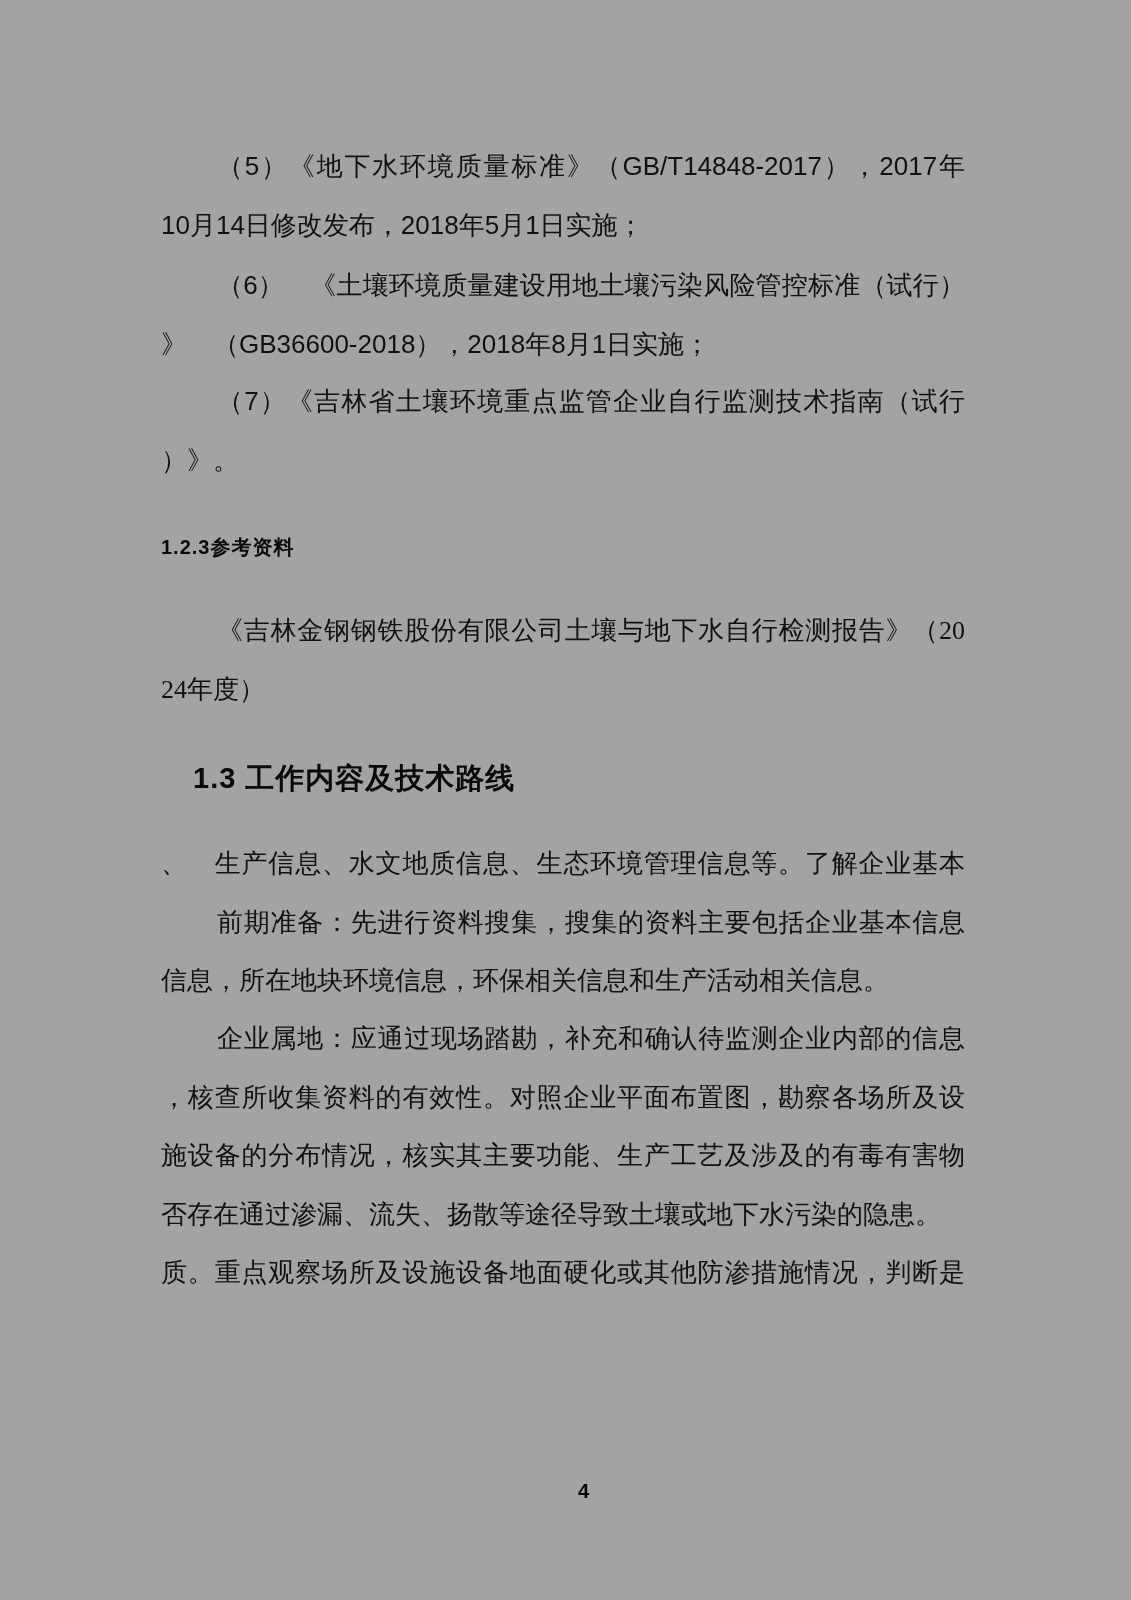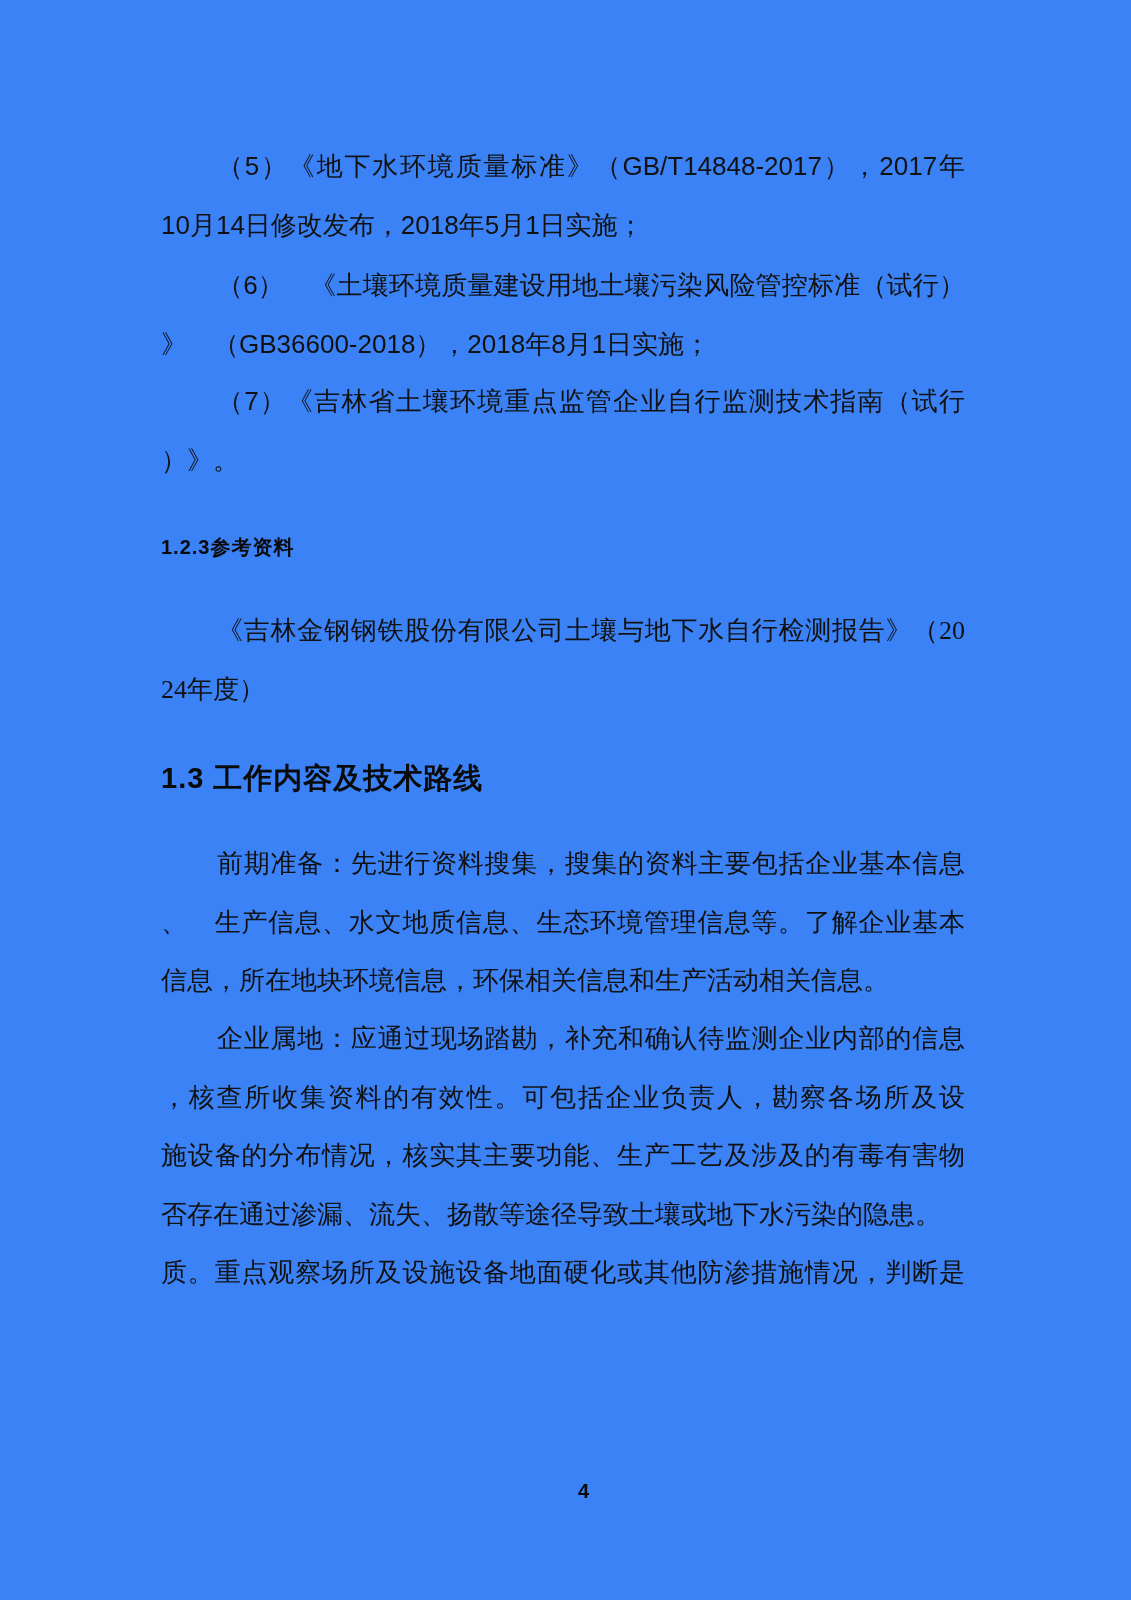--- a/index.html
+++ b/index.html
@@ -4,21 +4,21 @@
 <style>
   html, body {
     margin: 0;
     padding: 0;
     background: #ffffff;
   }
   .page {
     position: relative;
     width: 1131px;
     height: 1600px;
-    background: #3b82f6;
+    background: #a3a3a3;
     color: #000000;
     font-family: "Liberation Sans", "DejaVu Sans", sans-serif;
     overflow: hidden;
   }
   .block {
     position: absolute;
     left: 161px;
     width: 804px;
   }
   .line {
@@ -46,20 +46,21 @@
   }
   .heading-sub {
     top: 527px;
     font-size: 20px;
     line-height: 40px;
   }
   .heading-main {
     top: 758px;
     font-size: 29px;
     line-height: 40px;
+    margin-left: 32px;
   }
   .page-number {
     position: absolute;
     top: 1480px;
     left: 0;
     width: 1131px;
     text-align: center;
     text-indent: 36px;
     font-size: 20px;
     font-weight: 700;
@@ -89,28 +90,28 @@
   <div class="heading heading-sub">1.2.3参考资料</div>
 
   <div class="block" style="top: 602px; font-family: Liberation Serif, serif;">
     <div class="line indent full">《吉林金钢钢铁股份有限公司土壤与地下水自行检测报告》（20</div>
     <div class="line">24年度）</div>
   </div>
 
   <div class="heading heading-main">1.3 工作内容及技术路线</div>
 
   <div class="block" style="top: 834px;">
+    <div class="line full">、　生产信息、水文地质信息、生态环境管理信息等。了解企业基本</div>
     <div class="line indent full">前期准备：先进行资料搜集，搜集的资料主要包括企业基本信息</div>
-    <div class="line full">、　生产信息、水文地质信息、生态环境管理信息等。了解企业基本</div>
     <div class="line">信息，所在地块环境信息，环保相关信息和生产活动相关信息。</div>
   </div>
 
   <div class="block" style="top: 1009px;">
     <div class="line indent full">企业属地：应通过现场踏勘，补充和确认待监测企业内部的信息</div>
-    <div class="line full">，核查所收集资料的有效性。可包括企业负责人，勘察各场所及设</div>
+    <div class="line full">，核查所收集资料的有效性。对照企业平面布置图，勘察各场所及设</div>
     <div class="line full">施设备的分布情况，核实其主要功能、生产工艺及涉及的有毒有害物</div>
     <div class="line">否存在通过渗漏、流失、扬散等途径导致土壤或地下水污染的隐患。</div>
     <div class="line full">质。重点观察场所及设施设备地面硬化或其他防渗措施情况，判断是</div>
   </div>
 
 
   <div class="page-number">4</div>
 
 </div>
 

